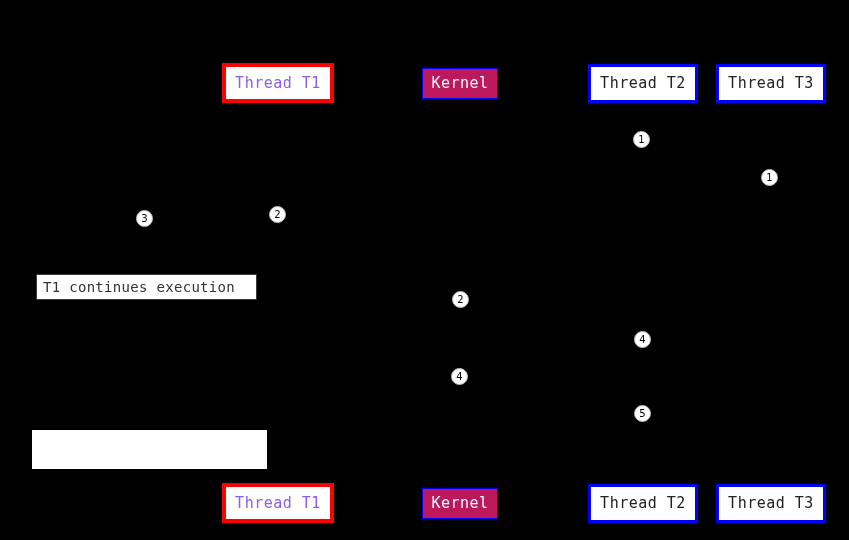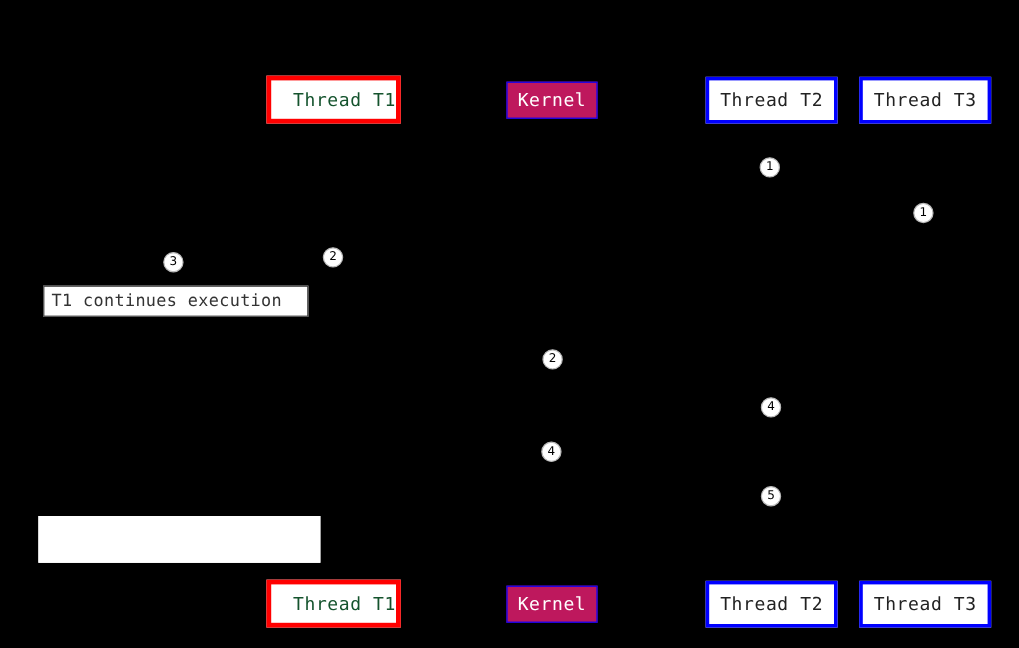--- a/index.html
+++ b/index.html
@@ -25,22 +25,21 @@
     justify-content: center;
     font-family: "DejaVu Sans Mono", "Liberation Mono", monospace;
     font-size: 15px;
     letter-spacing: 0.5px;
     white-space: nowrap;
     line-height: 1;
   }
   .participant.red-box {
     background: #FFFFFF;
     border: 4px solid #FF0000;
-    color: #14532d;
-    justify-content: flex-end;
+    color: #8b5cf6;
   }
   .participant.blue-fill {
     background: #be185d;
     border: 1px solid #0000FF;
     color: #FFFFFF;
   }
   .participant.blue-box {
     background: #FFFFFF;
     border: 3px solid #0000FF;
     color: #222222;
@@ -69,20 +68,21 @@
     display: flex;
     align-items: center;
     justify-content: flex-start;
     padding: 0 6px;
     font-family: "DejaVu Sans Mono", "Liberation Mono", monospace;
     font-size: 14px;
     color: #333333;
     white-space: nowrap;
     letter-spacing: 0.3px;
     line-height: 1;
+    margin-top: 36px;
   }
 
   
   .blank-panel {
     position: absolute;
     box-sizing: border-box;
     background: #FFFFFF;
     border: 1px solid #FFFFFF;
   }
 

